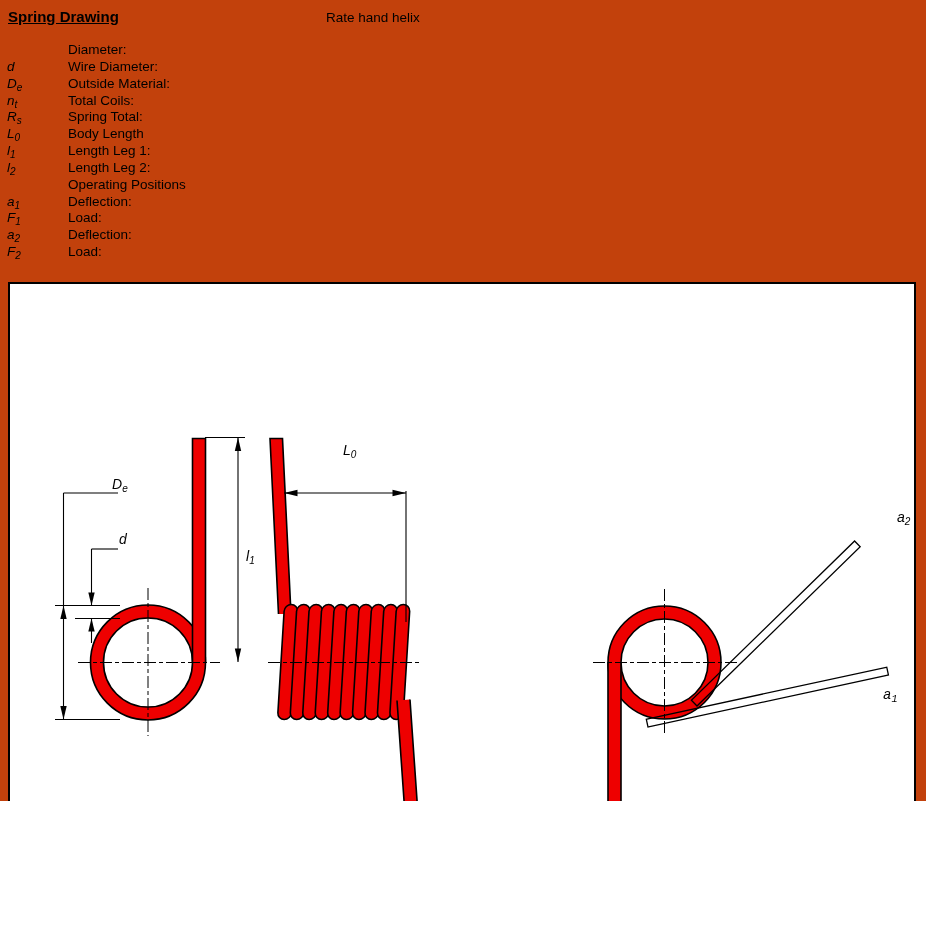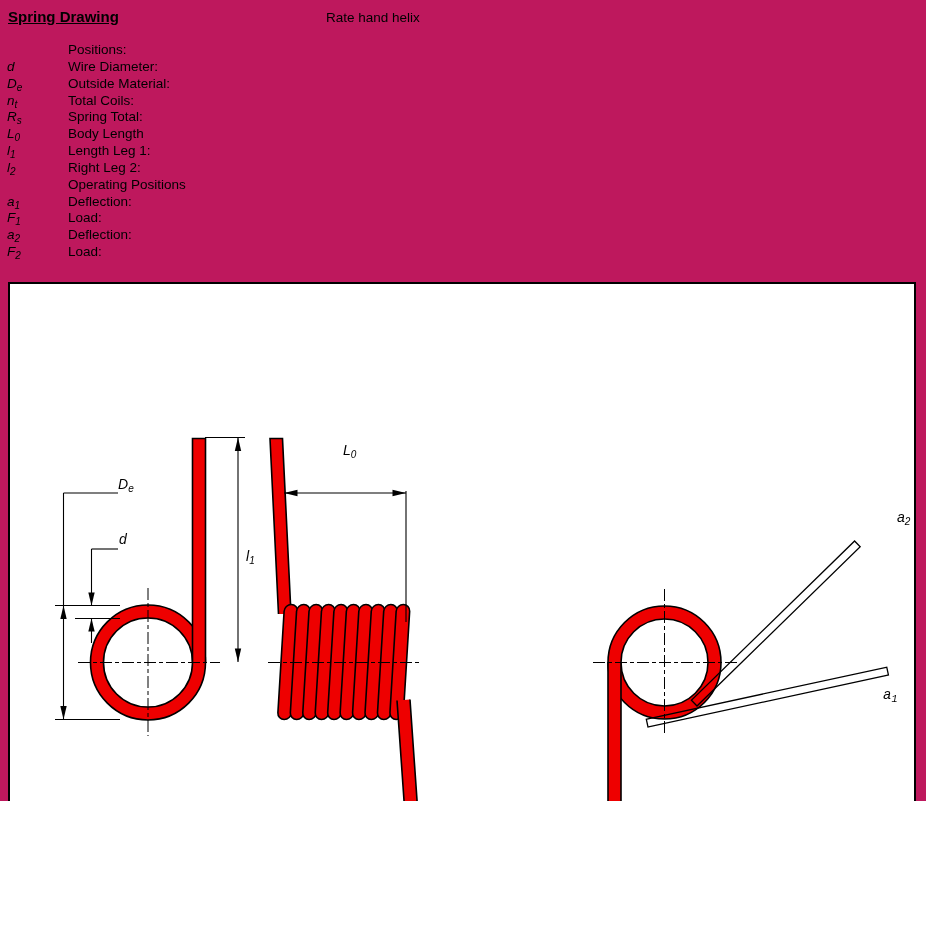--- a/index.html
+++ b/index.html
@@ -1,17 +1,17 @@
 <!DOCTYPE html>
 <html><head>
 <meta charset="utf-8">
 <style>
   html,body { margin:0; padding:0; background:#fff; }
   #page {
-    position:relative; width:926px; height:801px; background:#be185d;
+    position:relative; width:926px; height:801px; background:#c2410c;
     font-family:"Liberation Sans", sans-serif; color:#000;
     --wire:#ee0000; --line:#000000;
   }
   
   #title {
     position:absolute; left:8px; top:8px;
     font-size:15px; font-weight:bold; text-decoration:underline;
   }
   #helix-note { position:absolute; left:326px; top:10px; font-size:13.5px; }
   
@@ -38,28 +38,28 @@
 </style>
 </head>
 <body>
 
 <div id="page" style="--wire: #ee0000; --line: #000000;">
 
   <div id="title">Spring Drawing</div>
   <div id="helix-note">Rate hand helix</div>
 
   <div id="param-list">
-    <div class="prow"><span class="psym"><span></span><span class="sub"></span></span><span class="plabel">Positions:</span></div>
+    <div class="prow"><span class="psym"><span></span><span class="sub"></span></span><span class="plabel">Diameter:</span></div>
     <div class="prow"><span class="psym"><span>d</span><span class="sub"></span></span><span class="plabel">Wire Diameter:</span></div>
     <div class="prow"><span class="psym"><span>D</span><span class="sub">e</span></span><span class="plabel">Outside Material:</span></div>
     <div class="prow"><span class="psym"><span>n</span><span class="sub">t</span></span><span class="plabel">Total Coils:</span></div>
     <div class="prow"><span class="psym"><span>R</span><span class="sub">s</span></span><span class="plabel">Spring Total:</span></div>
     <div class="prow"><span class="psym"><span>L</span><span class="sub">0</span></span><span class="plabel">Body Length</span></div>
     <div class="prow"><span class="psym"><span>l</span><span class="sub">1</span></span><span class="plabel">Length Leg 1:</span></div>
-    <div class="prow"><span class="psym"><span>l</span><span class="sub">2</span></span><span class="plabel">Right Leg 2:</span></div>
+    <div class="prow"><span class="psym"><span>l</span><span class="sub">2</span></span><span class="plabel">Length Leg 2:</span></div>
     <div class="prow"><span class="psym"><span></span><span class="sub"></span></span><span class="plabel">Operating Positions</span></div>
     <div class="prow"><span class="psym"><span>a</span><span class="sub">1</span></span><span class="plabel">Deflection:</span></div>
     <div class="prow"><span class="psym"><span>F</span><span class="sub">1</span></span><span class="plabel">Load:</span></div>
     <div class="prow"><span class="psym"><span>a</span><span class="sub">2</span></span><span class="plabel">Deflection:</span></div>
     <div class="prow"><span class="psym"><span>F</span><span class="sub">2</span></span><span class="plabel">Load:</span></div>
   </div>
 
   <div id="draw-box"></div>
 
   <svg id="draw-svg" viewBox="0 0 926 926" xmlns="http://www.w3.org/2000/svg">
@@ -144,20 +144,20 @@
 
       <g transform="translate(648 727) rotate(-12.2)">
         <rect class="whiteleg" x="0" y="-8" width="246" height="8"></rect>
       </g>
 
       <path class="cline" d="M593,662.5 L737,662.5"></path>
       <path class="cline" d="M664.5,589 L664.5,735"></path>
     </g>
   </svg>
 
-  <div class="dlabel" style="left:118px; top:476px;"><span>D</span><span class="sub">e</span></div>
+  <div class="dlabel" style="left:112px; top:476px;"><span>D</span><span class="sub">e</span></div>
   <div class="dlabel" style="left:119px; top:531px;"><span>d</span><span class="sub"></span></div>
   <div class="dlabel" style="left:246px; top:548px;"><span>l</span><span class="sub">1</span></div>
   <div class="dlabel" style="left:343px; top:442px;"><span>L</span><span class="sub">0</span></div>
   <div class="dlabel" style="left:850px; top:509px;margin-left:47px;"><span>a</span><span class="sub">2</span></div>
   <div class="dlabel" style="left:883px; top:687px;font-family:Liberation Mono, monospace;"><span>a</span><span class="sub">1</span></div>
 
 </div>
 
 </body></html>

